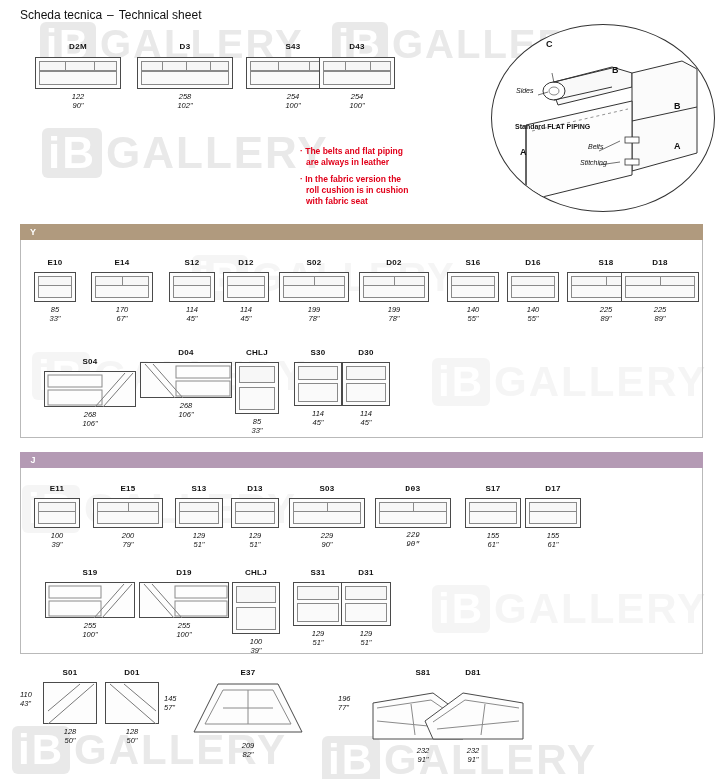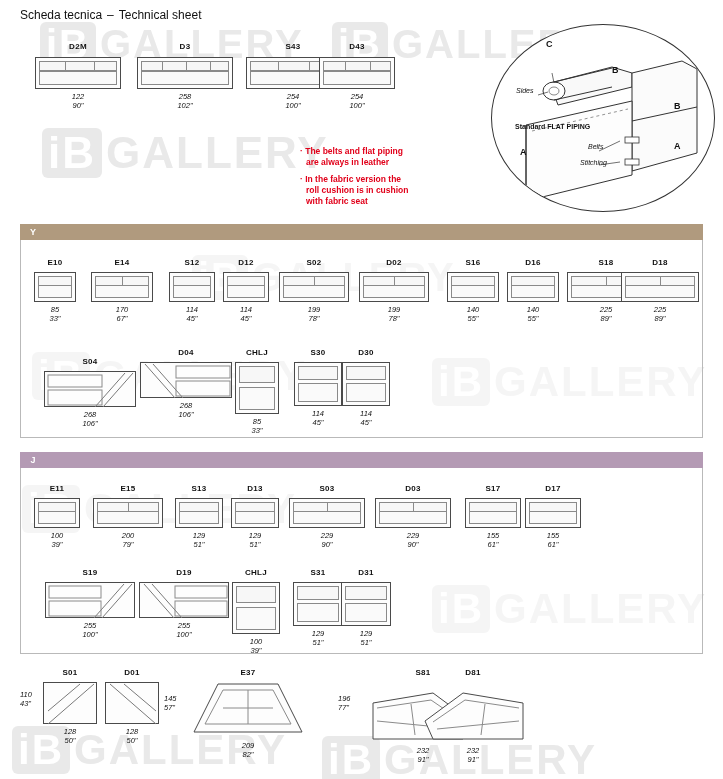--- a/index.html
+++ b/index.html
@@ -403,21 +403,21 @@
 <div class="item" style="left:282px;top:484px;width:90px;">
   <div class="code">S03</div>
   <div style="height:5px"></div>
   <div class="sofa" style="height:30px;width:76px;margin:0 auto;">
       <div class="seg" style="left:37px"></div>
     </div>
   <div style="height:3px"></div>
   <div class="dim">229</div>
   <div class="dim">90"</div>
 </div>
-<div class="item" style="left:368px;top:484px;width:90px;">
+<div class="item" style="left:368px;top:484px;width:90px;font-family:Liberation Mono, monospace;">
   <div class="code">D03</div>
   <div style="height:5px"></div>
   <div class="sofa" style="height:30px;width:76px;margin:0 auto;">
       <div class="seg" style="left:37px"></div>
     </div>
   <div style="height:3px"></div>
   <div class="dim">229</div>
   <div class="dim">90"</div>
 </div>
 <div class="item" style="left:458px;top:484px;width:70px;">

